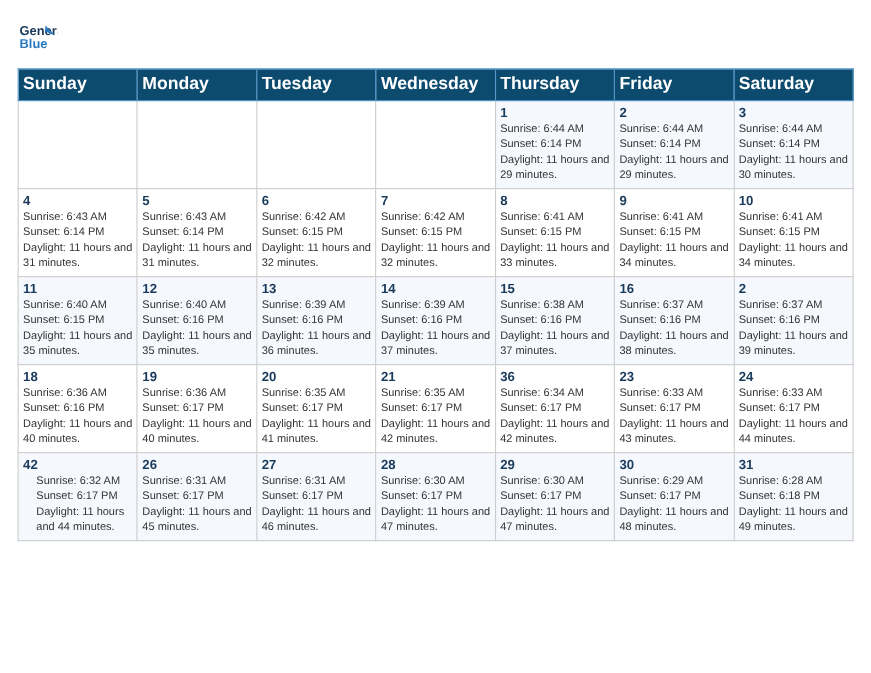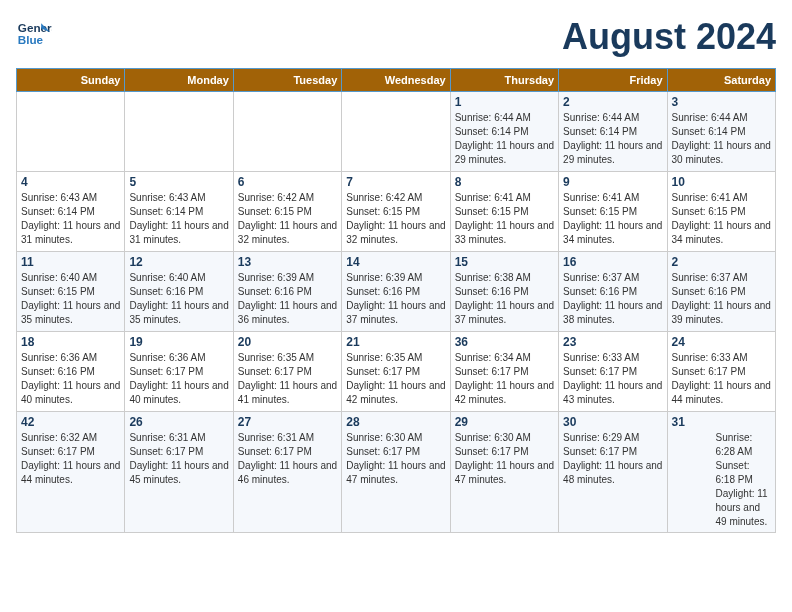--- a/index.html
+++ b/index.html
@@ -36,25 +36,25 @@
     .location-title {
       font-size: 16px;
       color: #1a3a5c;
     }
     table {
       width: 100%;
       border-collapse: collapse;
       font-size: 10px;
     }
     thead tr th {
-      background-color: #a16207;
+      background-color: #0c4a6e;
       color: #fff;
       padding: 5px 4px;
-      text-align: right;
-      font-size: 11px;
+      text-align: left;
+      font-size: 16px;
       border: 1px solid #5599cc;
     }
     tbody tr td {
       border: 1px solid #ccc;
       vertical-align: top;
       padding: 3px 4px;
       height: 80px;
       width: 108px;
       background: #fff;
     }
@@ -82,21 +82,20 @@
 
 <div class="header-area">
   <div class="logo">
     <svg class="logo-icon" viewBox="0 0 40 40">
       <text x="2" y="18" font-size="13" font-weight="bold" fill="#1a3a5c">General</text>
       <text x="2" y="31" font-size="13" font-weight="bold" fill="#2a7ac0">Blue</text>
       <polygon points="28,8 38,18 28,14" fill="#2a7ac0"></polygon>
     </svg>
   </div>
   <div class="title-area">
-    <div class="month-title">August 2024</div>
   </div>
 </div>
 
 <table>
   <thead>
     <tr id="weekday-header">
     <th>Sunday</th>
         <th>Monday</th>
         <th>Tuesday</th>
         <th>Wednesday</th>
@@ -258,21 +257,21 @@
         <td>
           <span class="day-number">24</span>
           <div class="day-info" style="white-space: pre-line;">Sunrise: 6:33 AM
 Sunset: 6:17 PM
 Daylight: 11 hours and 44 minutes.</div>
         </td>
       </tr>
       <tr>
         <td>
           <span class="day-number">42</span>
-          <div class="day-info" style="white-space: pre-line;">Sunrise: 6:32 AM
+          <div class="day-info" style="white-space: pre-line; margin-left: 12px;">Sunrise: 6:32 AM
 Sunset: 6:17 PM
 Daylight: 11 hours and 44 minutes.</div>
         </td>
         <td>
           <span class="day-number">26</span>
           <div class="day-info" style="white-space: pre-line;">Sunrise: 6:31 AM
 Sunset: 6:17 PM
 Daylight: 11 hours and 45 minutes.</div>
         </td>
         <td>
@@ -294,19 +293,19 @@
 Daylight: 11 hours and 47 minutes.</div>
         </td>
         <td>
           <span class="day-number">30</span>
           <div class="day-info" style="white-space: pre-line;">Sunrise: 6:29 AM
 Sunset: 6:17 PM
 Daylight: 11 hours and 48 minutes.</div>
         </td>
         <td>
           <span class="day-number">31</span>
-          <div class="day-info" style="white-space: pre-line; margin-left: 44px;">Sunrise: 6:28 AM
+          <div class="day-info" style="white-space: pre-line;">Sunrise: 6:28 AM
 Sunset: 6:18 PM
 Daylight: 11 hours and 49 minutes.</div>
         </td>
       </tr>
     </tbody>
 </table>
 
 </body></html>

